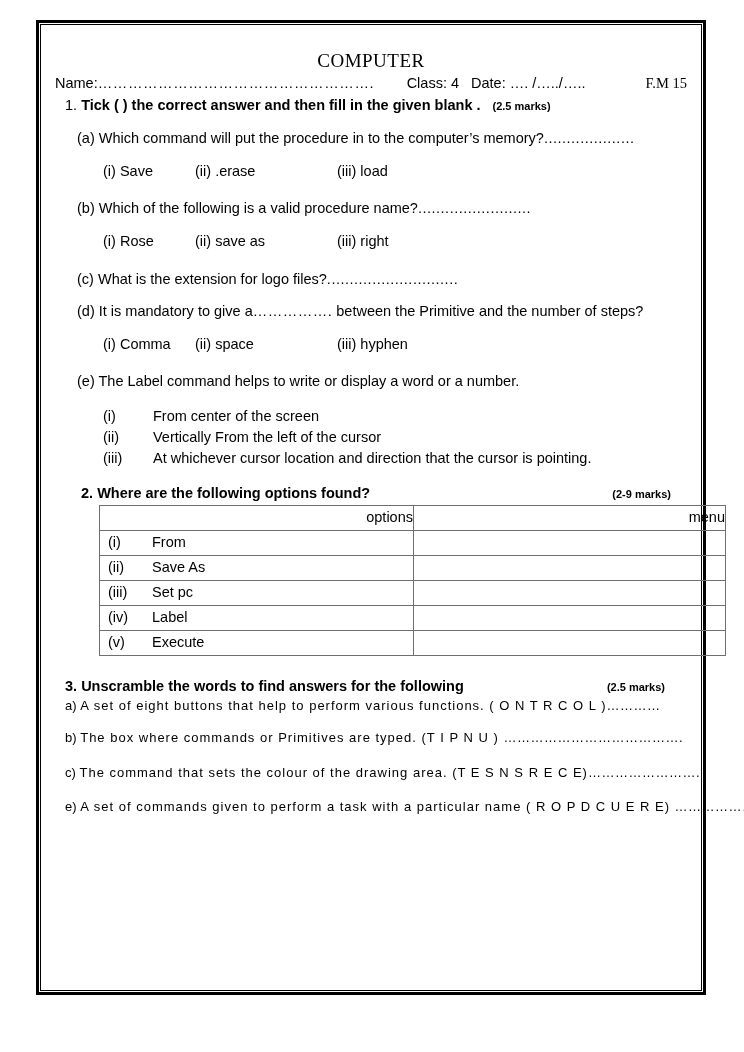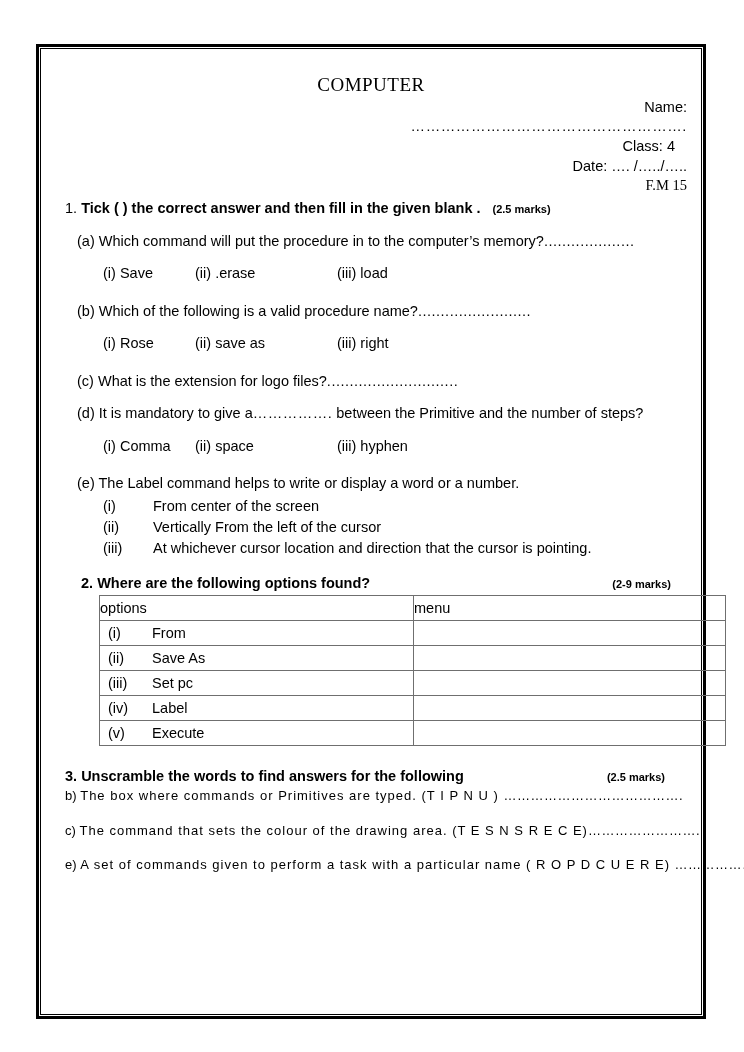--- a/index.html
+++ b/index.html
@@ -12,21 +12,21 @@
     height: 1052px;
     font-family: "Liberation Sans", sans-serif;
     color: #000000;
     position: relative;
     overflow: hidden;
   }
 
   .page-frame {
     position: absolute;
     left: 36px;
-    top: 44px;
+    top: 20px;
     width: 670px;
     height: 975px;
     border: 3px solid #000000;
     box-sizing: border-box;
     background: #ffffff;
   }
   .page-frame-inner {
     position: absolute;
     left: 1px;
     top: 1px;
@@ -51,26 +51,25 @@
     text-align: center;
     font-family: "Liberation Serif", serif;
     font-size: 19px;
     letter-spacing: 0.5px;
     line-height: 1.1;
     margin: 0 0 2px 0;
   }
 
   .id-row {
     display: flex;
-    align-items: flex-end;
+    align-items: center;
     font-size: 14.5px;
     line-height: 1.35;
     margin: 0 0 3px 0;
     white-space: nowrap;
-    flex-direction: column;
   }
   .id-name { flex: 0 0 auto; }
   .id-dots {
     flex: 0 0 auto;
     letter-spacing: 0.6px;
     overflow: hidden;
   }
   .id-spacer { flex: 1 1 auto; }
   .id-class { flex: 0 0 auto; padding-right: 12px; }
   .id-date { flex: 0 0 auto; }
@@ -140,21 +139,21 @@
   }
   table.opts td {
     border: 1px solid #6f6f6f;
     font-size: 14.5px;
     height: 21px;
     padding: 1px 0 2px 0;
     vertical-align: middle;
   }
   td.col-opt { width: 313px; }
   td.col-menu { width: 311px; }
-  td.hdr { text-align: left; }
+  td.hdr { text-align: right; }
   .rn-cell {
     display: inline-block;
     width: 52px;
     padding-left: 8px;
     box-sizing: border-box;
   }
 
   .sec3-head {
     display: flex;
     align-items: baseline;
@@ -227,21 +226,21 @@
       <div class="item">
         <span>(d)</span>
         <span>It is mandatory to give a</span><span class="dots">…………….</span><span> between the Primitive and the number of steps?</span>
       </div>
       <div class="choices">
         <span class="c1">(i)        Comma</span>
         <span class="c2">(ii) space</span>
         <span class="c3">(iii) hyphen</span>
       </div>
 
-      <div class="item" style="margin-bottom:2px;">
+      <div class="item" style="margin-bottom:14px;">
         <span>(e)</span>
         <span>The Label command helps to write or display a word or a number.</span>
       </div>
       <div class="sub-list">
         <div class="row">
           <span class="rn">(i)</span>
           <span>From center of the screen</span>
         </div>
         <div class="row">
           <span class="rn">(ii)</span>
@@ -287,20 +286,24 @@
           </tr>
         </tbody>
       </table>
 
       <div class="sec3-head">
         <span>3.</span>&nbsp;<span>Unscramble the words to find answers for the following</span>
         <span class="spacer"></span>
         <span class="marks">(2.5 marks)</span>
       </div>
 
+      <div class="u-item" style="margin-bottom:15px;">
+        <span>a)</span>
+        <span class="letters">A set of eight buttons that help to perform various functions. ( O N T R C O L )</span><span class="dots">…………</span>
+      </div>
       <div class="u-item">
         <span>b)</span>
         <span class="letters">The box where commands or Primitives are typed. (T  I P N U ) </span><span class="dots">………………………………….</span>
       </div>
       <div class="u-item">
         <span>c)</span>
         <span class="letters">The command that sets the colour of the drawing area. (T E S  N S R E C E)</span><span class="dots">…………………….</span>
       </div>
       <div class="u-item">
         <span>e)</span>

